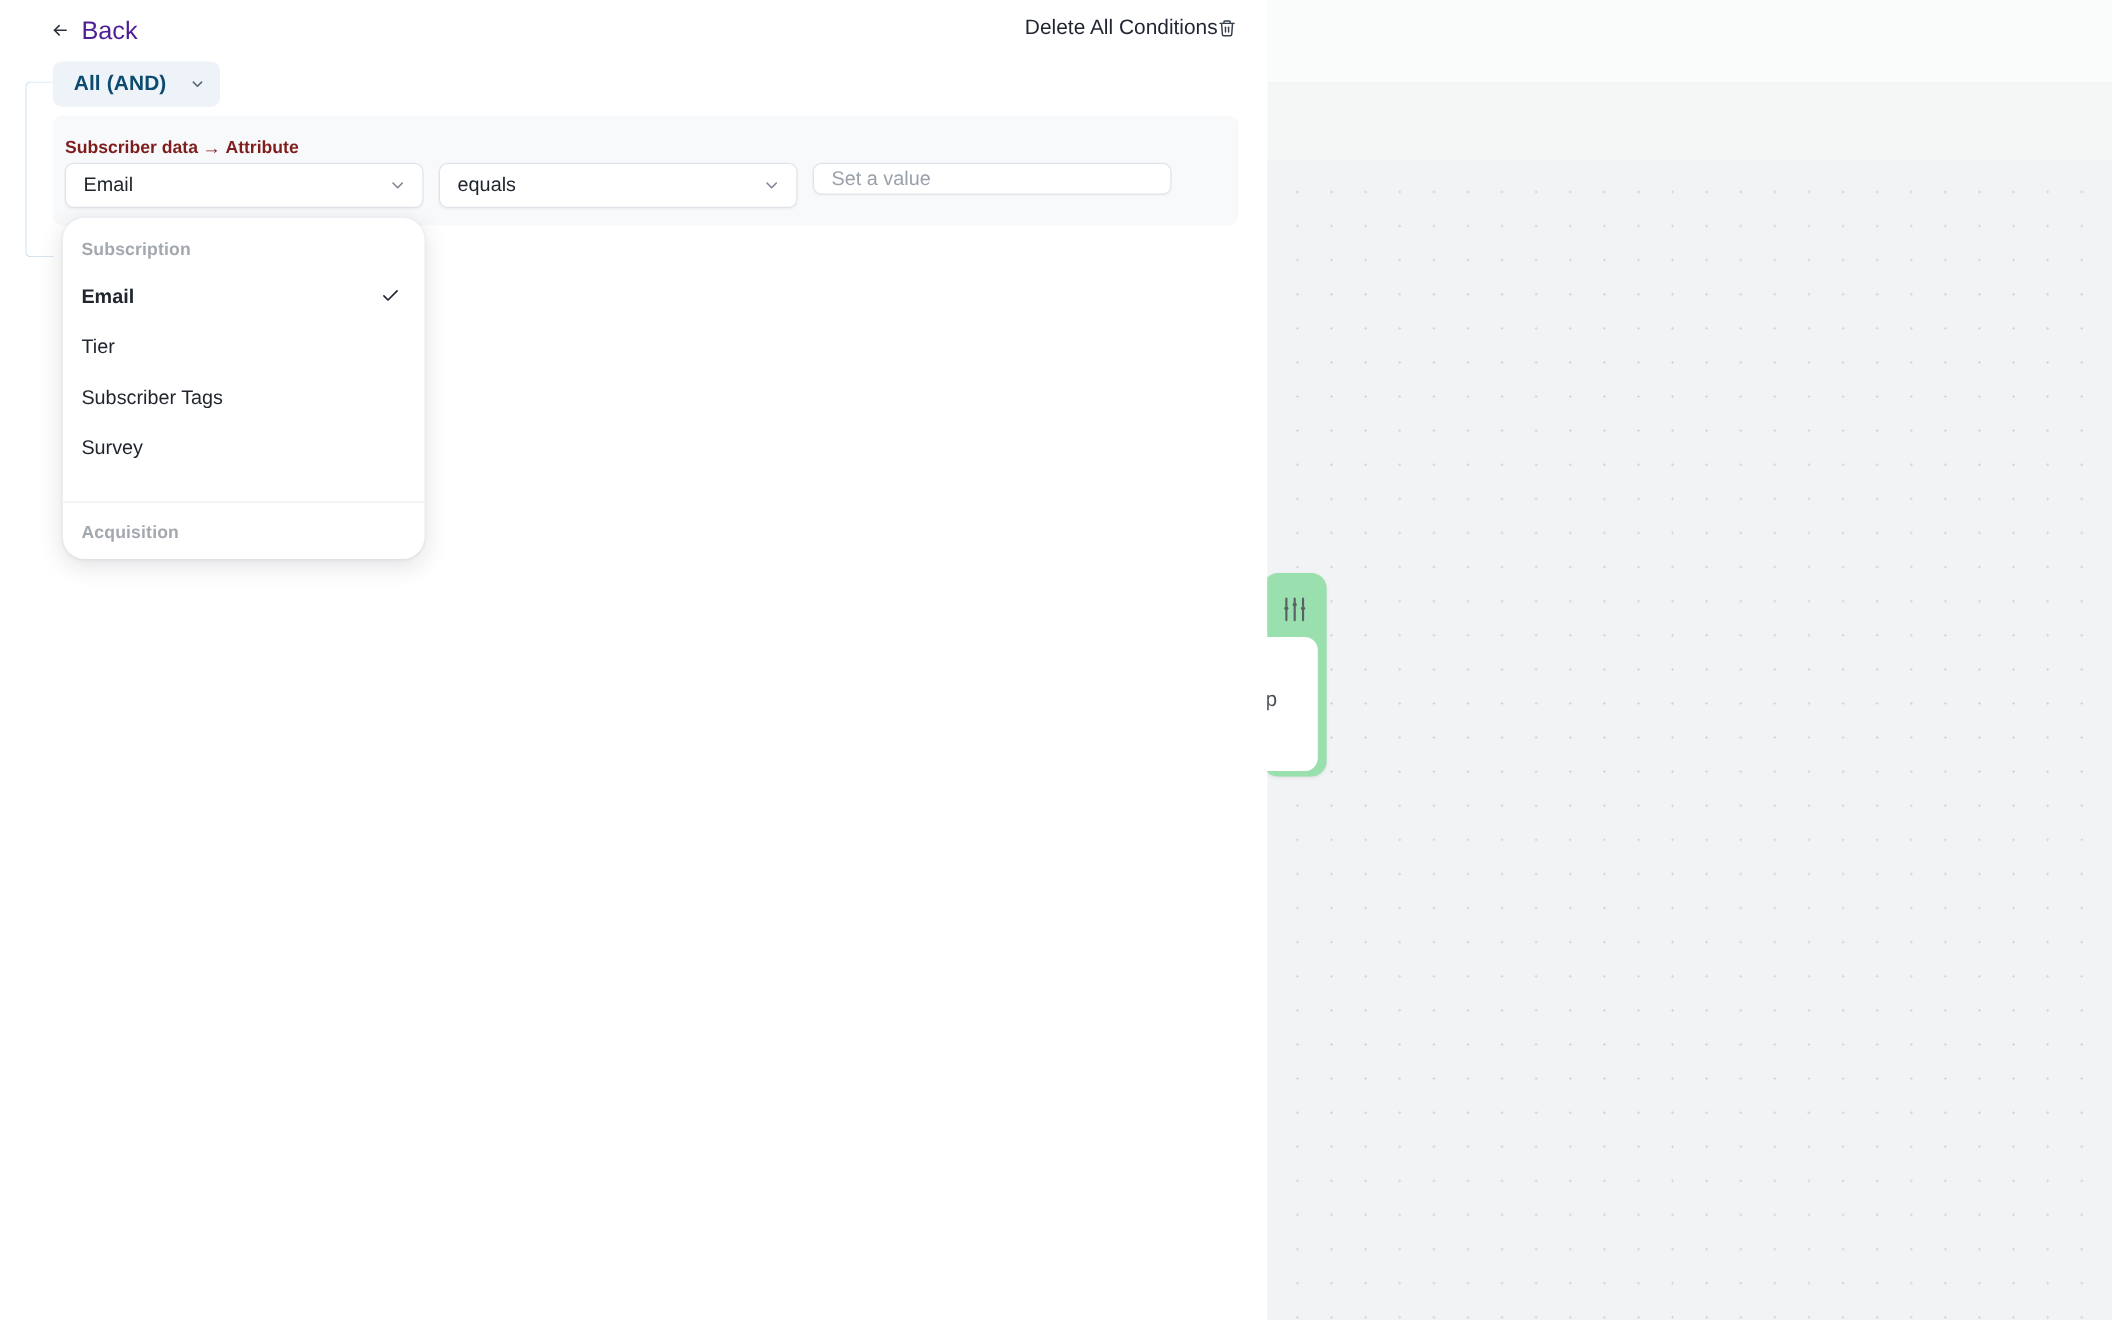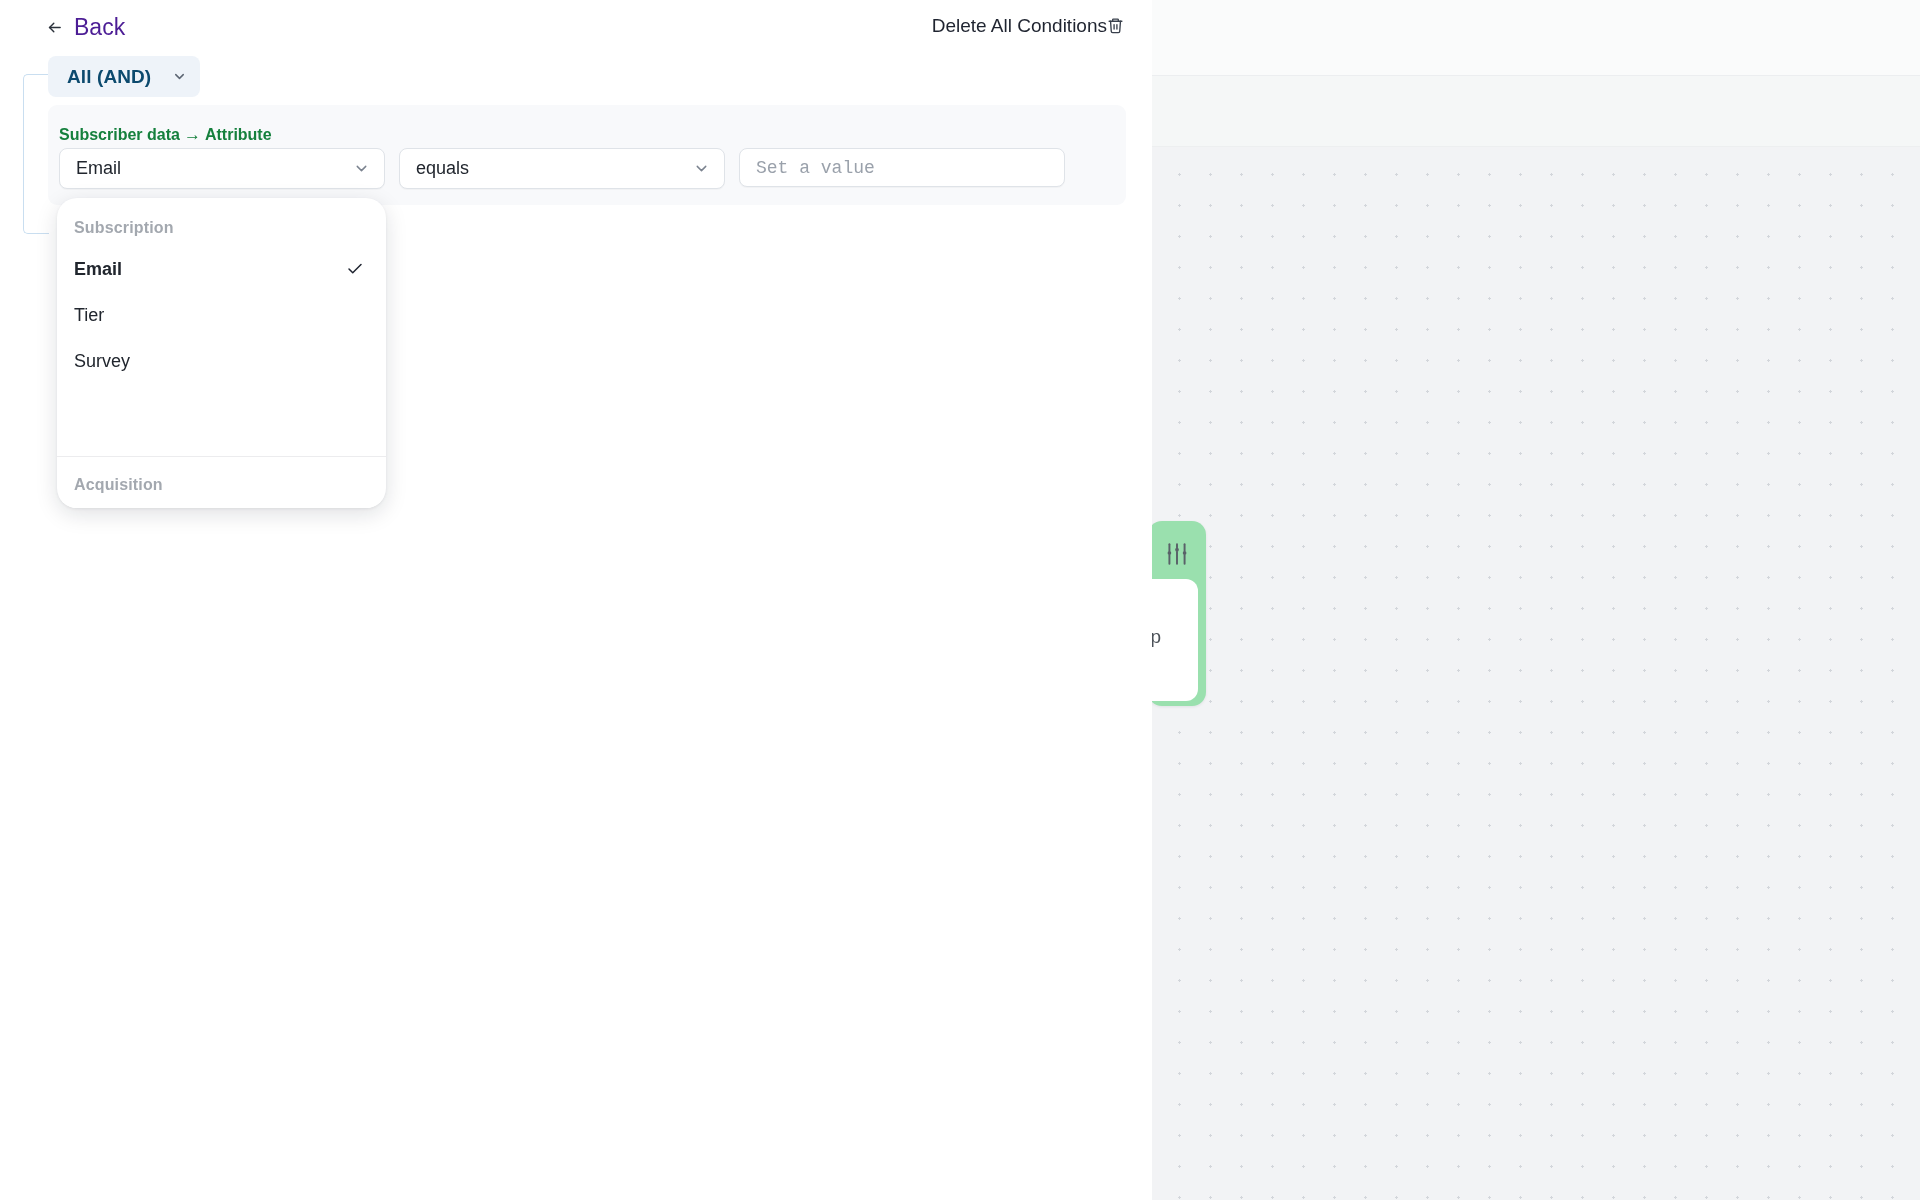--- a/index.html
+++ b/index.html
@@ -198,21 +198,21 @@
     height: 100px;
     background: #f8f9fb;
     border-radius: 9px;
   }
   .cond-card-title {
     position: absolute;
     left: 11px;
     top: 20px;
     font-size: 16px;
     font-weight: 700;
-    color: #15803d;
+    color: #7f1d1d;
     white-space: nowrap;
     display: flex;
     align-items: center;
     gap: 4px;
   }
   .title-arrow { font-size: 17px; font-weight: 400; }
 
   
   .field-row {
     position: absolute;
@@ -237,27 +237,27 @@
   }
   .select-box.op { width: 326px; }
   .select-value {
     font-size: 18px;
     color: #21262e;
   }
   .chev-md { width: 17px; height: 17px; color: #7b838f; display: block; }
 
   .value-input {
     width: 326px;
-    height: 39px;
+    height: 29px;
     background: #ffffff;
     border: 1px solid #dfe3e8;
     border-radius: 8px;
     padding: 0 16px;
     font-size: 18px;
-    font-family: Liberation Mono, monospace;
+    font-family: Liberation Sans, sans-serif;
     color: #000000;
     outline: none;
     box-shadow: 0 1px 1px rgba(16,24,40,.03);
   }
   .value-input::placeholder { color: #9aa1ab; }
 
   
   .dropdown {
     position: absolute;
     left: 57px;
@@ -443,20 +443,23 @@
               <polyline points="20 6 9 17 4 12"></polyline>
             </svg>
           </span>
         </div>
 
         <div class="dd-item">
           <span class="dd-item-label">Tier</span>
         </div>
 
 
+        <div class="dd-item">
+          <span class="dd-item-label">Subscriber Tags</span>
+        </div>
 
         <div class="dd-item">
           <span class="dd-item-label">Survey</span>
         </div>
 
       </div>
 
       <div class="dd-divider"></div>
       <div class="dd-next-group">Acquisition</div>
       <div class="dd-clip"></div>

